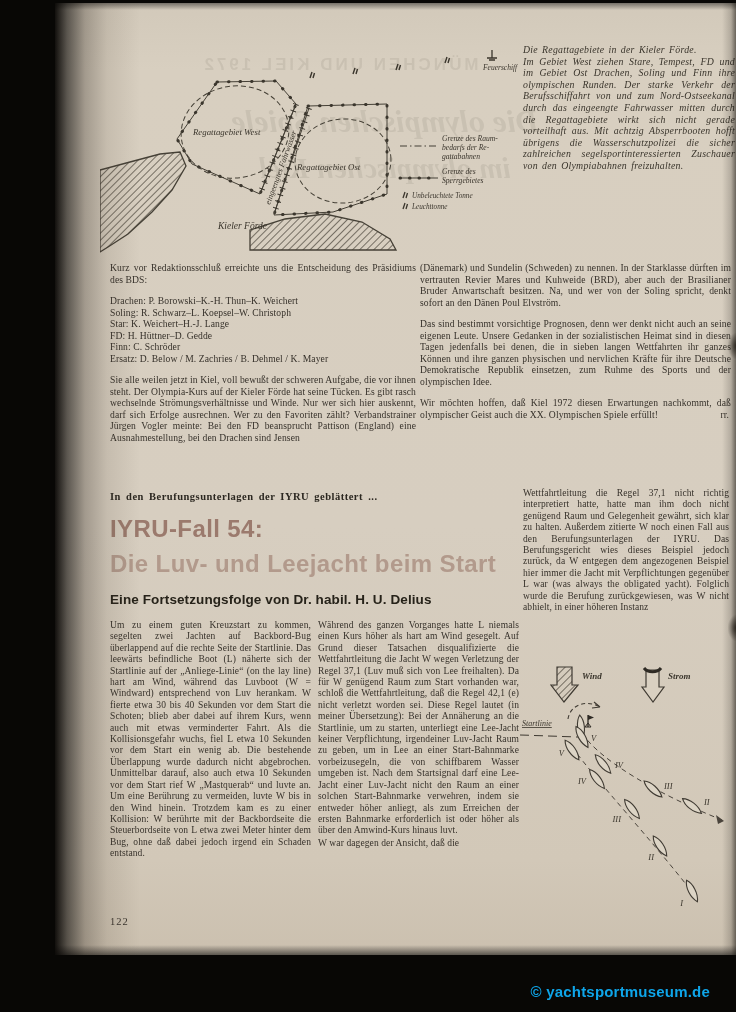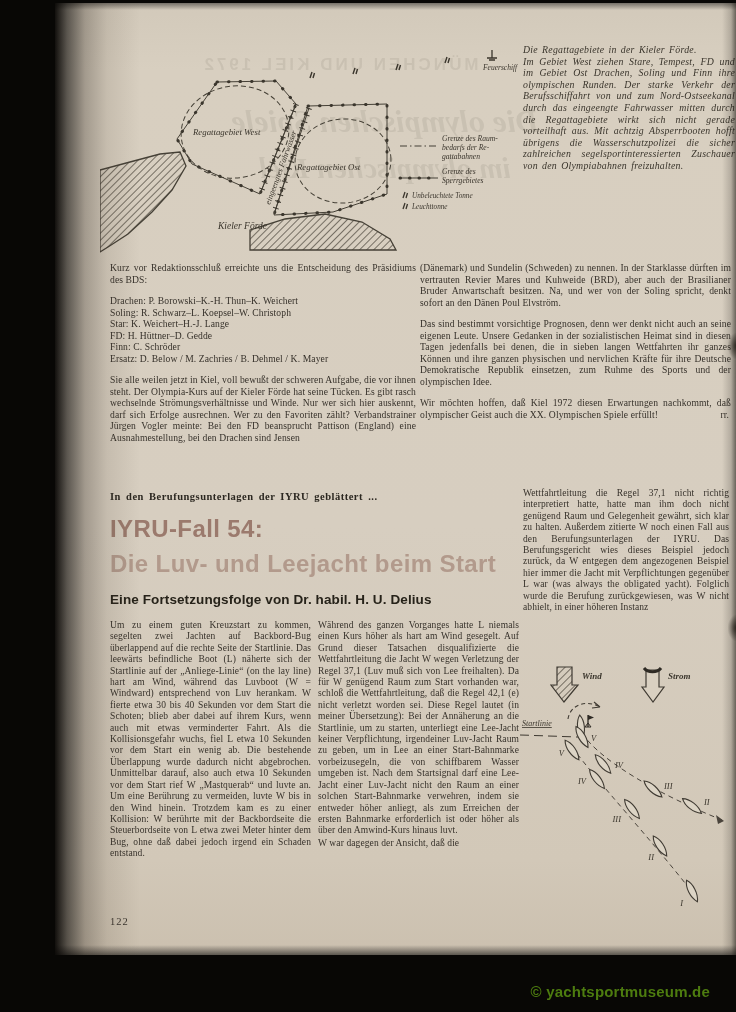--- a/index.html
+++ b/index.html
@@ -79,21 +79,21 @@
 
   .pagenum{position:absolute;left:55px;top:913px;z-index:2;font-size:10.5px;color:#3a352e;letter-spacing:1px;}
 
   .curl{position:absolute;right:-1px;width:9px;height:26px;z-index:31;
     background:radial-gradient(ellipse at 100% 50%, rgba(25,20,14,.85), rgba(25,20,14,0) 75%);}
   .curl1{top:330px;}
   .curl2{top:612px;}
 
   .watermark{
     position:absolute;right:26px;top:983px;z-index:40;
-    font-family:"Liberation Sans",sans-serif;font-weight:bold;font-size:15px;color:#4d7c0f;letter-spacing:.2px;
+    font-family:"Liberation Sans",sans-serif;font-weight:bold;font-size:15px;color:#0ea5e9;letter-spacing:.2px;
   }
 </style>
 </head>
 <body>
 
 <div class="paper">
 
   <div class="ghost g1">MÜNCHEN UND KIEL 1972</div>
   <div class="ghost g2">Die olympischen Spiele</div>
   <div class="ghost g3">im olympischen Kiel</div>

